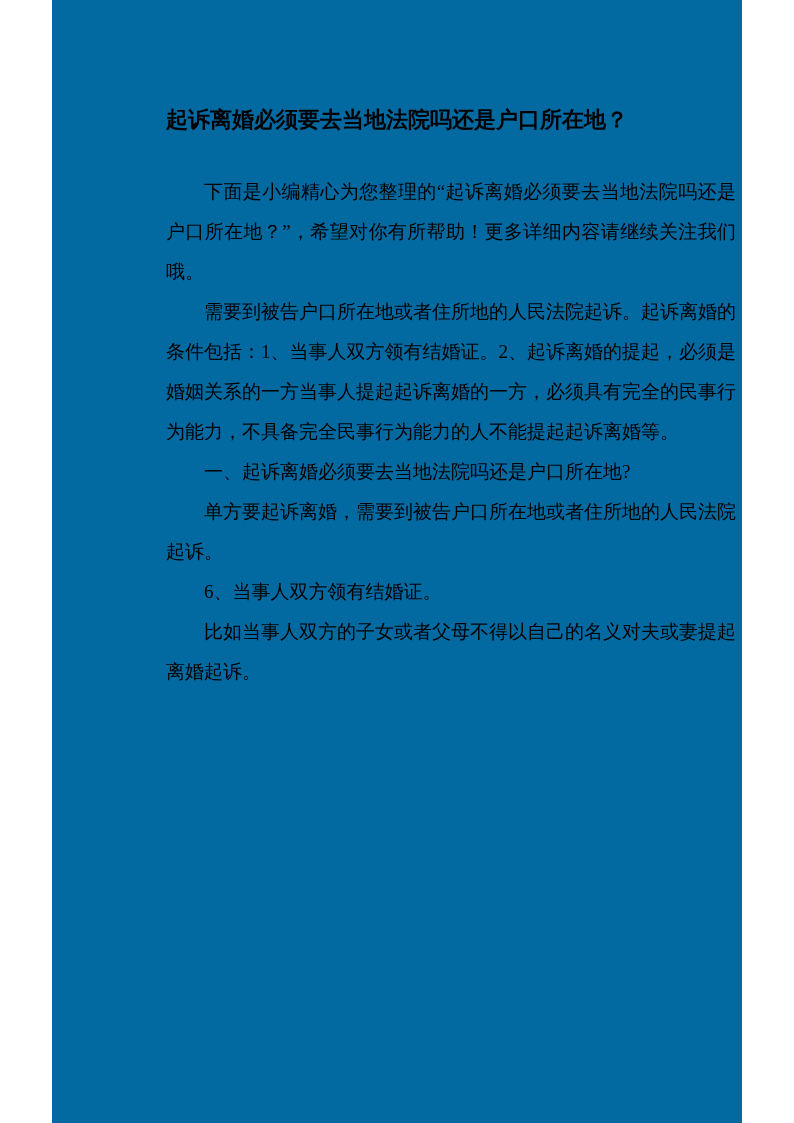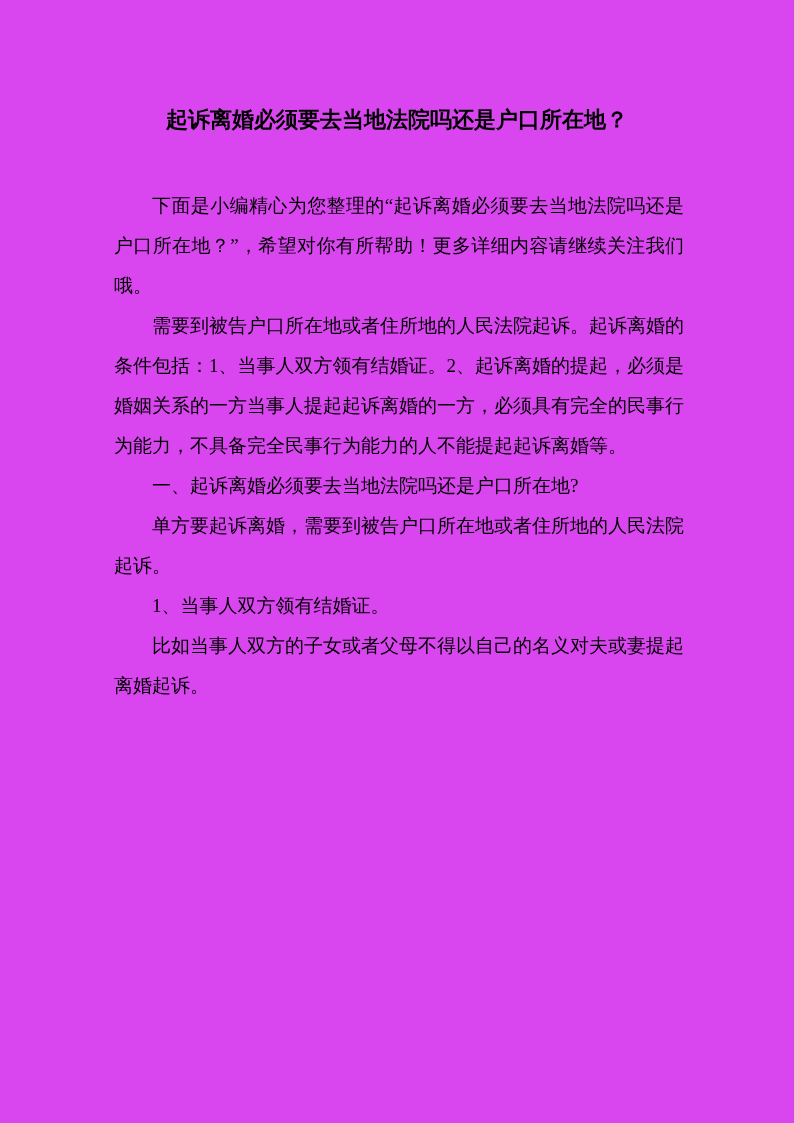--- a/index.html
+++ b/index.html
@@ -2,41 +2,41 @@
 <html><head>
 <meta charset="utf-8">
 <style>
   html, body {
     margin: 0;
     padding: 0;
     background: #ffffff;
   }
   .page {
     position: relative;
-    width: 794px;
+    width: 690px;
     height: 1123px;
     margin: 0 auto;
-    background: #d946ef;
+    background: #0369a1;
     color: #000000;
     overflow: hidden;
     font-family: "Liberation Serif", "DejaVu Serif", serif;
   }
   .title {
     margin: 0;
     padding-top: 106px;
     font-size: 22px;
     font-weight: bold;
     line-height: 28px;
     text-align: center;
     color: #000000;
     font-family: "Liberation Serif", "DejaVu Serif", serif;
   }
   .doc-body {
     position: absolute;
-    top: 186px;
+    top: 172px;
     left: 114px;
     width: 570px;
   }
   .doc-body p {
     margin: 0;
     padding: 0;
     font-size: 19px;
     line-height: 40px;
     text-align: justify;
     text-indent: 2em;
@@ -48,16 +48,16 @@
 <body>
 
 <div class="page">
   <h1 class="title">起诉离婚必须要去当地法院吗还是户口所在地？</h1>
 
   <div class="doc-body">
     <p>下面是小编精心为您整理的“起诉离婚必须要去当地法院吗还是户口所在地？”，希望对你有所帮助！更多详细内容请继续关注我们哦。</p>
     <p>需要到被告户口所在地或者住所地的人民法院起诉。起诉离婚的条件包括：1、当事人双方领有结婚证。2、起诉离婚的提起，必须是婚姻关系的一方当事人提起起诉离婚的一方，必须具有完全的民事行为能力，不具备完全民事行为能力的人不能提起起诉离婚等。</p>
     <p>一、起诉离婚必须要去当地法院吗还是户口所在地?</p>
     <p>单方要起诉离婚，需要到被告户口所在地或者住所地的人民法院起诉。</p>
-    <p>1、当事人双方领有结婚证。</p>
+    <p>6、当事人双方领有结婚证。</p>
     <p>比如当事人双方的子女或者父母不得以自己的名义对夫或妻提起离婚起诉。</p>
   </div>
 </div>
 
 </body></html>

